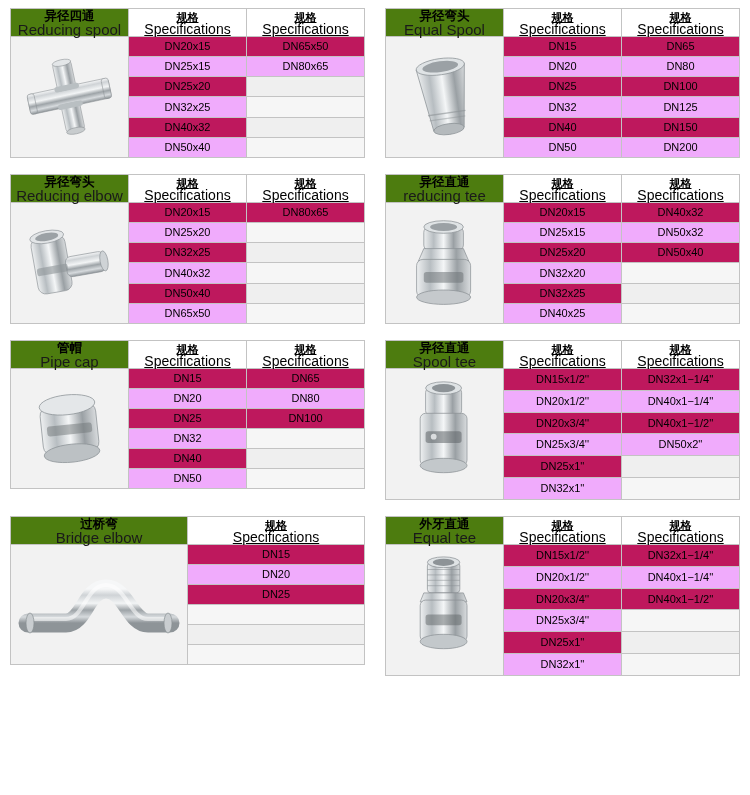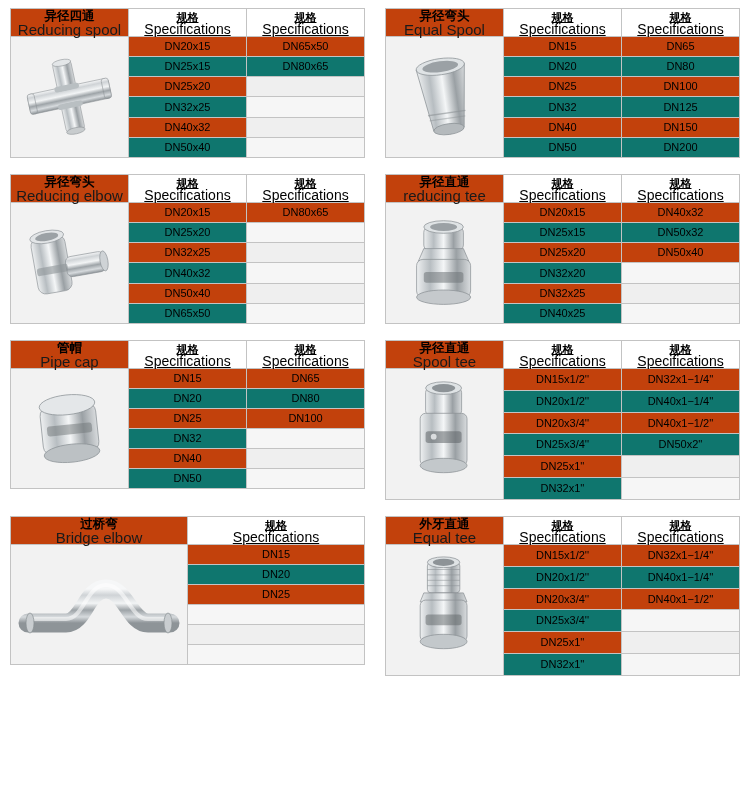--- a/index.html
+++ b/index.html
@@ -32,21 +32,21 @@
     background: #fff;
   }
   .card td, .card th {
     border: 1px solid #c3c3c3;
     padding: 0;
     vertical-align: middle;
   }
   .title-cell {
     text-align: center;
     padding: 5px 2px 6px 2px;
-    background: #c2410c;
+    background: #4d7c0f;
   }
   .title-zh {
     font-size: 12.5px;
     font-weight: bold;
     line-height: 15px;
     color: #000;
   }
   .title-en {
     font-size: 15px;
     line-height: 12px;
@@ -75,24 +75,24 @@
   }
   .val {
     text-align: center;
     font-size: 11px;
     height: 19px;
     line-height: 19px;
     white-space: nowrap;
     overflow: hidden;
   }
   .val.shade {
-    background: #c2410c;
+    background: #be185d;
   }
   .val.plain {
-    background: #0f766e;
+    background: #f0abfc;
   }
   .val.blank {
     background: #f6f6f6;
   }
   .val.blank.shade {
     background: #efefef;
   }
   .imgwrap {
     height: 100%;
     display: flex;

